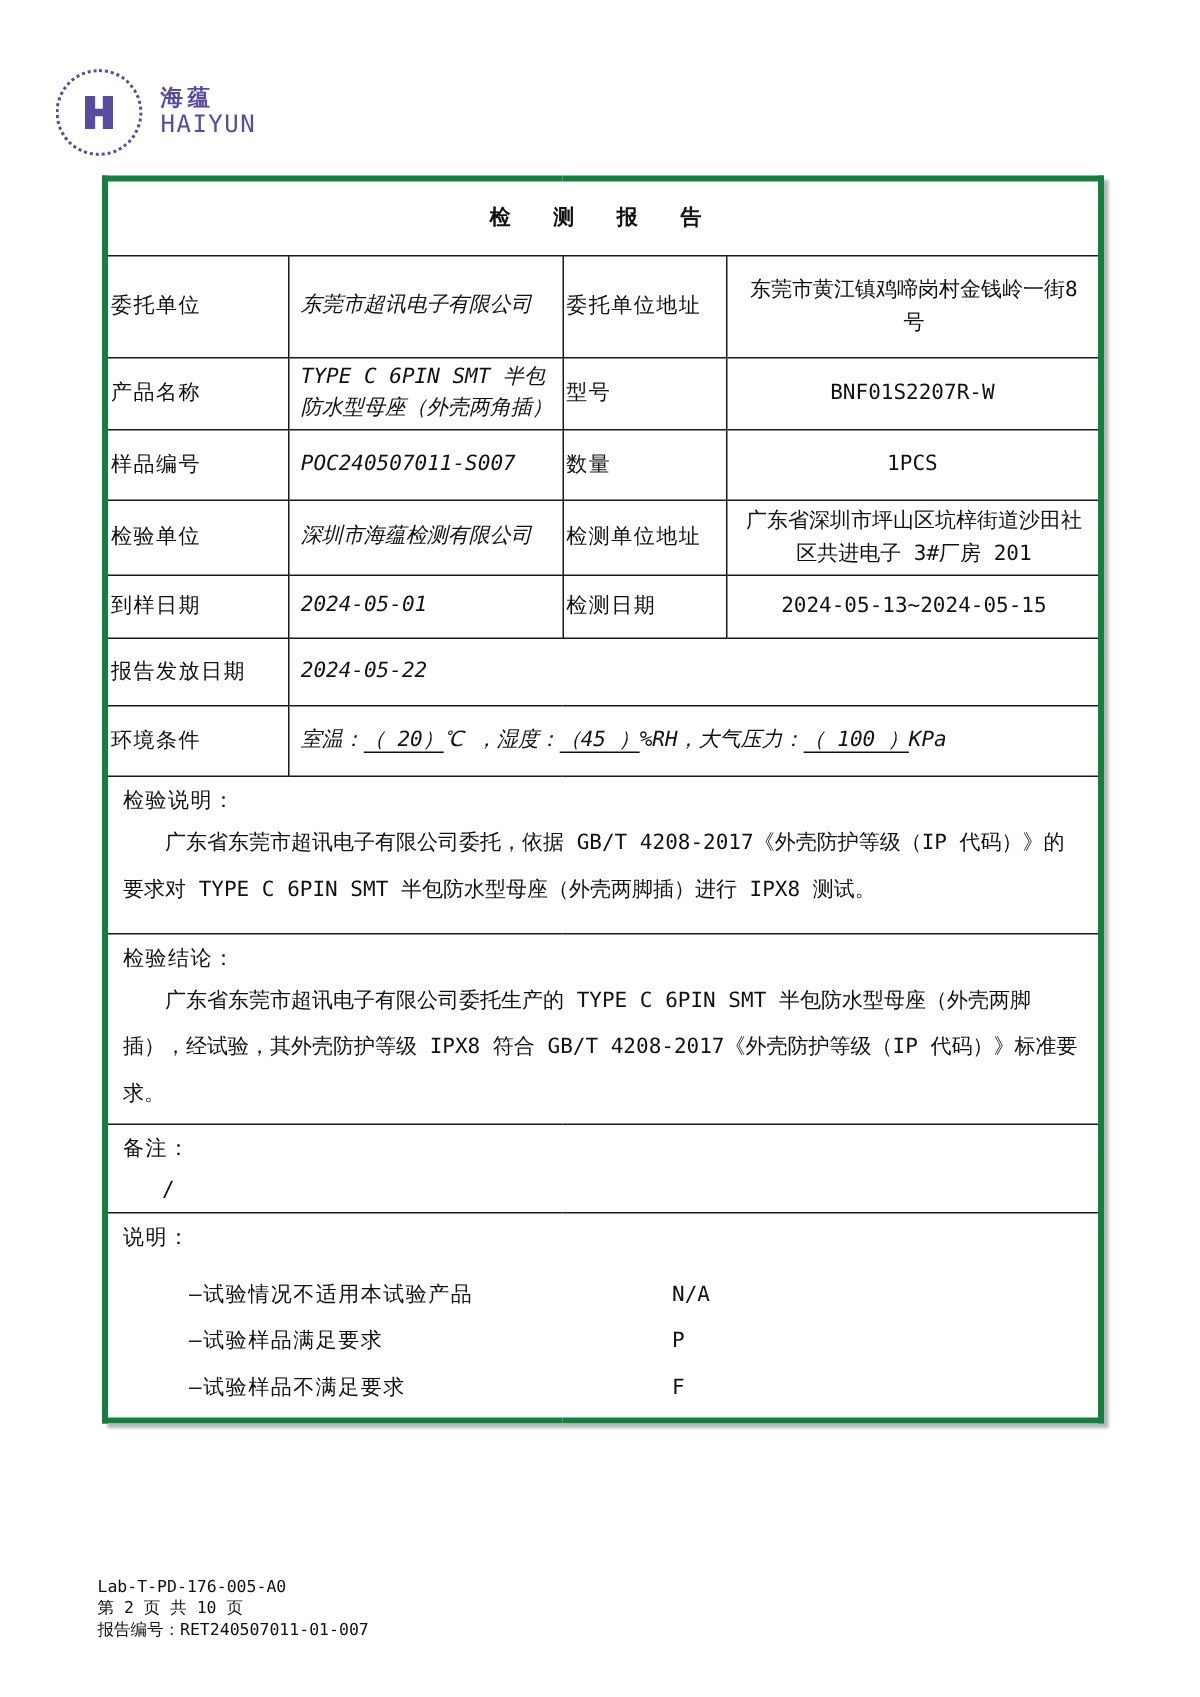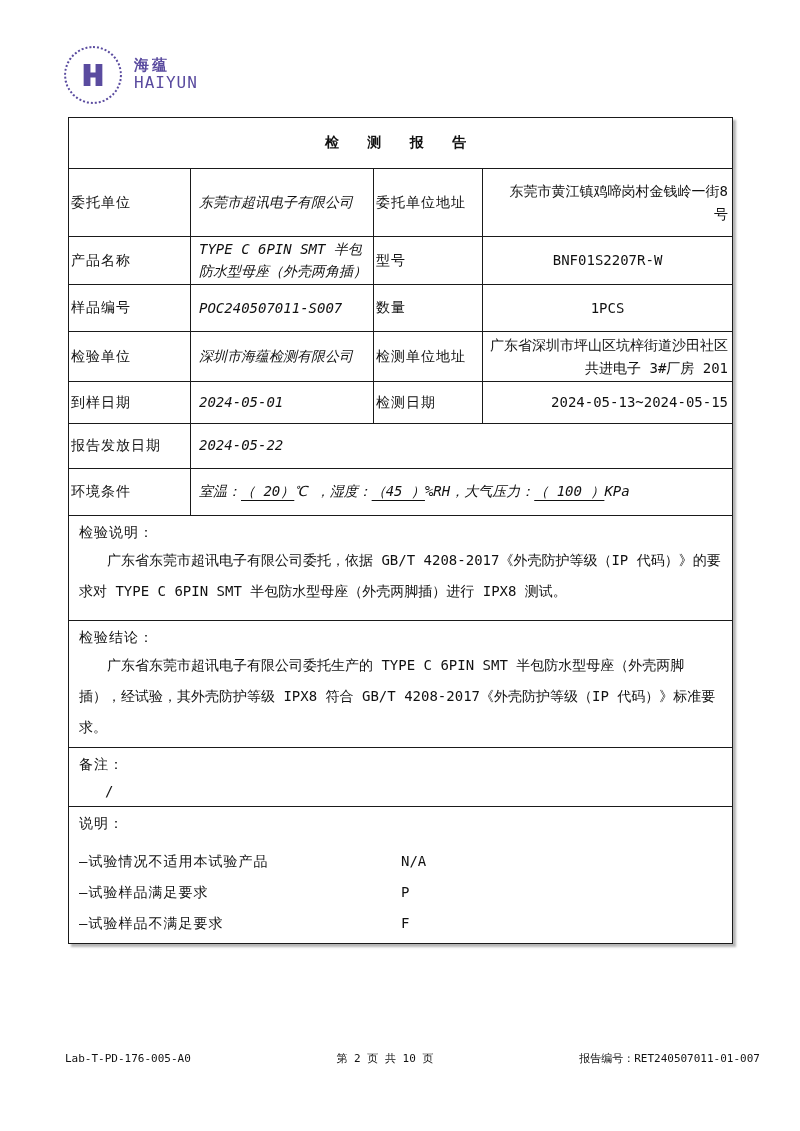--- a/index.html
+++ b/index.html
@@ -2,60 +2,60 @@
 <html><head>
 <meta charset="utf-8">
 <style>
   html,body{margin:0;padding:0;}
   body{
     width:800px;height:1131px;background:#ffffff;position:relative;
     font-family:"DejaVu Sans Mono","Liberation Serif",serif;
     color:#111;-webkit-font-smoothing:antialiased;
   }
   
-  .brand{position:absolute;left:64px;top:46px;display:flex;align-items:center;}
+  .brand{position:absolute;left:37px;top:46px;display:flex;align-items:center;}
   .brand-circle{
     width:58px;height:58px;border:2px dotted #5a4b9f;border-radius:50%;
     display:flex;align-items:center;justify-content:center;box-sizing:border-box;
   }
   .brand-circle svg{width:34px;height:34px;display:block;}
   .brand-text{margin-left:12px;color:#5a4b9f;line-height:1.15;}
   .brand-cn{font-size:15px;letter-spacing:3px;font-weight:bold;}
   .brand-en{font-size:16px;letter-spacing:1px;}
   
   table.report{
     position:absolute;left:68px;top:117px;width:664px;
     border-collapse:collapse;table-layout:fixed;
     box-shadow:3px 3px 2px rgba(120,120,120,.55);
   }
   table.report td{border:1px solid #1a1a1a;font-size:14px;box-sizing:border-box;overflow:hidden;}
-  table.report{border:1px solid #15803d;}
+  table.report{border:4px solid #15803d;}
   td.title-cell{
     height:51px;text-align:center;font-size:22px;font-weight:bold;letter-spacing:10px;
     vertical-align:middle;
   }
   td.lbl{text-align:left;vertical-align:middle;padding:2px 2px;letter-spacing:1px;}
   td.val{vertical-align:middle;padding:2px 4px 2px 8px;text-align:left;line-height:1.55;font-style:italic;}
   td.val-c{vertical-align:middle;padding:2px 13px;text-align:center;line-height:1.5;}
-  td.val-addr{vertical-align:middle;padding:2px 4px 2px 6px;text-align:right;line-height:1.6;}
+  td.val-addr{vertical-align:middle;padding:2px 4px 2px 6px;text-align:center;line-height:1.6;}
   .ul{text-decoration:underline;text-underline-offset:4px;}
   
   td.section{vertical-align:top;padding:6px 10px 4px 10px;line-height:1.5;}
   .sec-heading{font-size:14px;letter-spacing:1px;}
   .sec-body{font-size:14px;line-height:31px;text-indent:2em;margin:2px 0 0 0;}
   .remark-body{font-size:14px;margin:6px 0 0 26px;}
   .legend-list{margin-top:12px;}
-  .legend-item{display:flex;line-height:31px;font-size:14px;}
+  .legend-item{display:flex;line-height:31px;font-size:14px;margin-left:44px;}
   .legend-text{width:322px;letter-spacing:1px;}
   .legend-code{font-weight:normal;}
   
   .footer{
     position:absolute;left:65px;top:1051px;width:695px;
     display:flex;justify-content:space-between;align-items:baseline;
-    font-size:11px;color:#111;
+    font-size:11px;color:#111;flex-direction:column;
   }
   .footer .seg{white-space:nowrap;}
 </style>
 </head>
 <body>
 
 <div class="brand">
   <div class="brand-circle">
     <svg viewBox="0 0 40 40" aria-hidden="true">
       <path d="M9 7 h8 v10 h6 V7 h8 v26 h-8 V23 h-6 v10 H9 Z" fill="#5a4b9f"></path>

